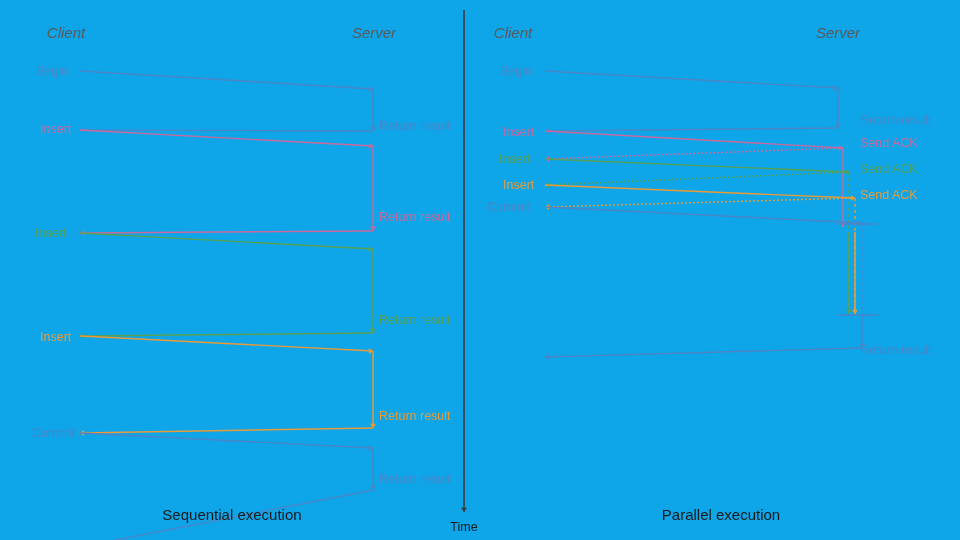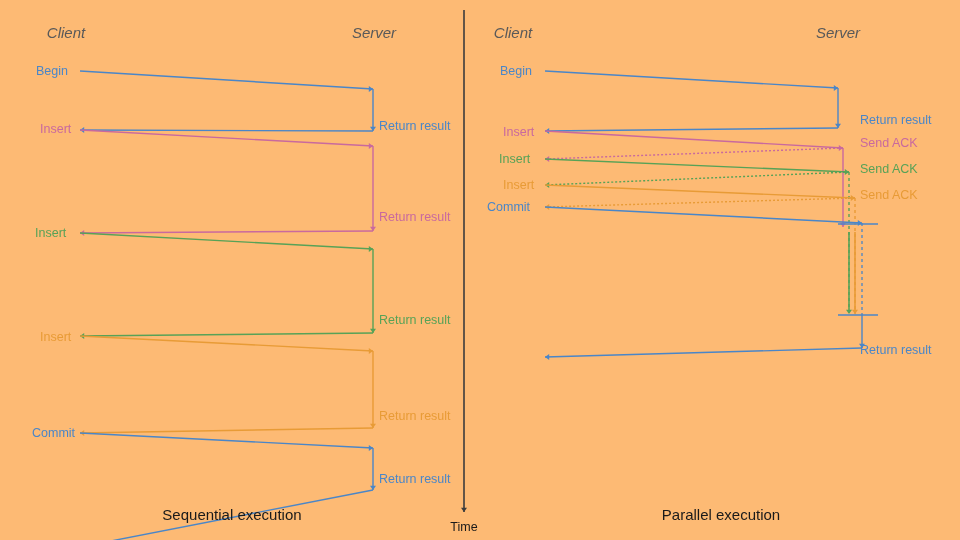--- a/index.html
+++ b/index.html
@@ -1,18 +1,18 @@
 <!DOCTYPE html>
 <html><head>
 <meta charset="utf-8">
 <style>
   html,body{margin:0;padding:0;background:#ffffff;}
   body{width:960px;height:540px;overflow:hidden;
        font-family:"Liberation Sans","DejaVu Sans",sans-serif;}
-  #stage{position:relative;width:960px;height:540px;background:#fdba74;}
+  #stage{position:relative;width:960px;height:540px;background:#0ea5e9;}
   svg{position:absolute;left:0;top:0;width:960px;height:540px;}
   text{font-family:"Liberation Sans","DejaVu Sans",sans-serif;}
   .hdr{font-size:15px;font-style:italic;fill:#595959;}
   .caption{font-size:15px;fill:#1a1a1a;}
   .msg{font-size:12.5px;}
   .timelbl{font-size:12.5px;fill:#1a1a1a;}
 </style>
 </head>
 <body>
 

